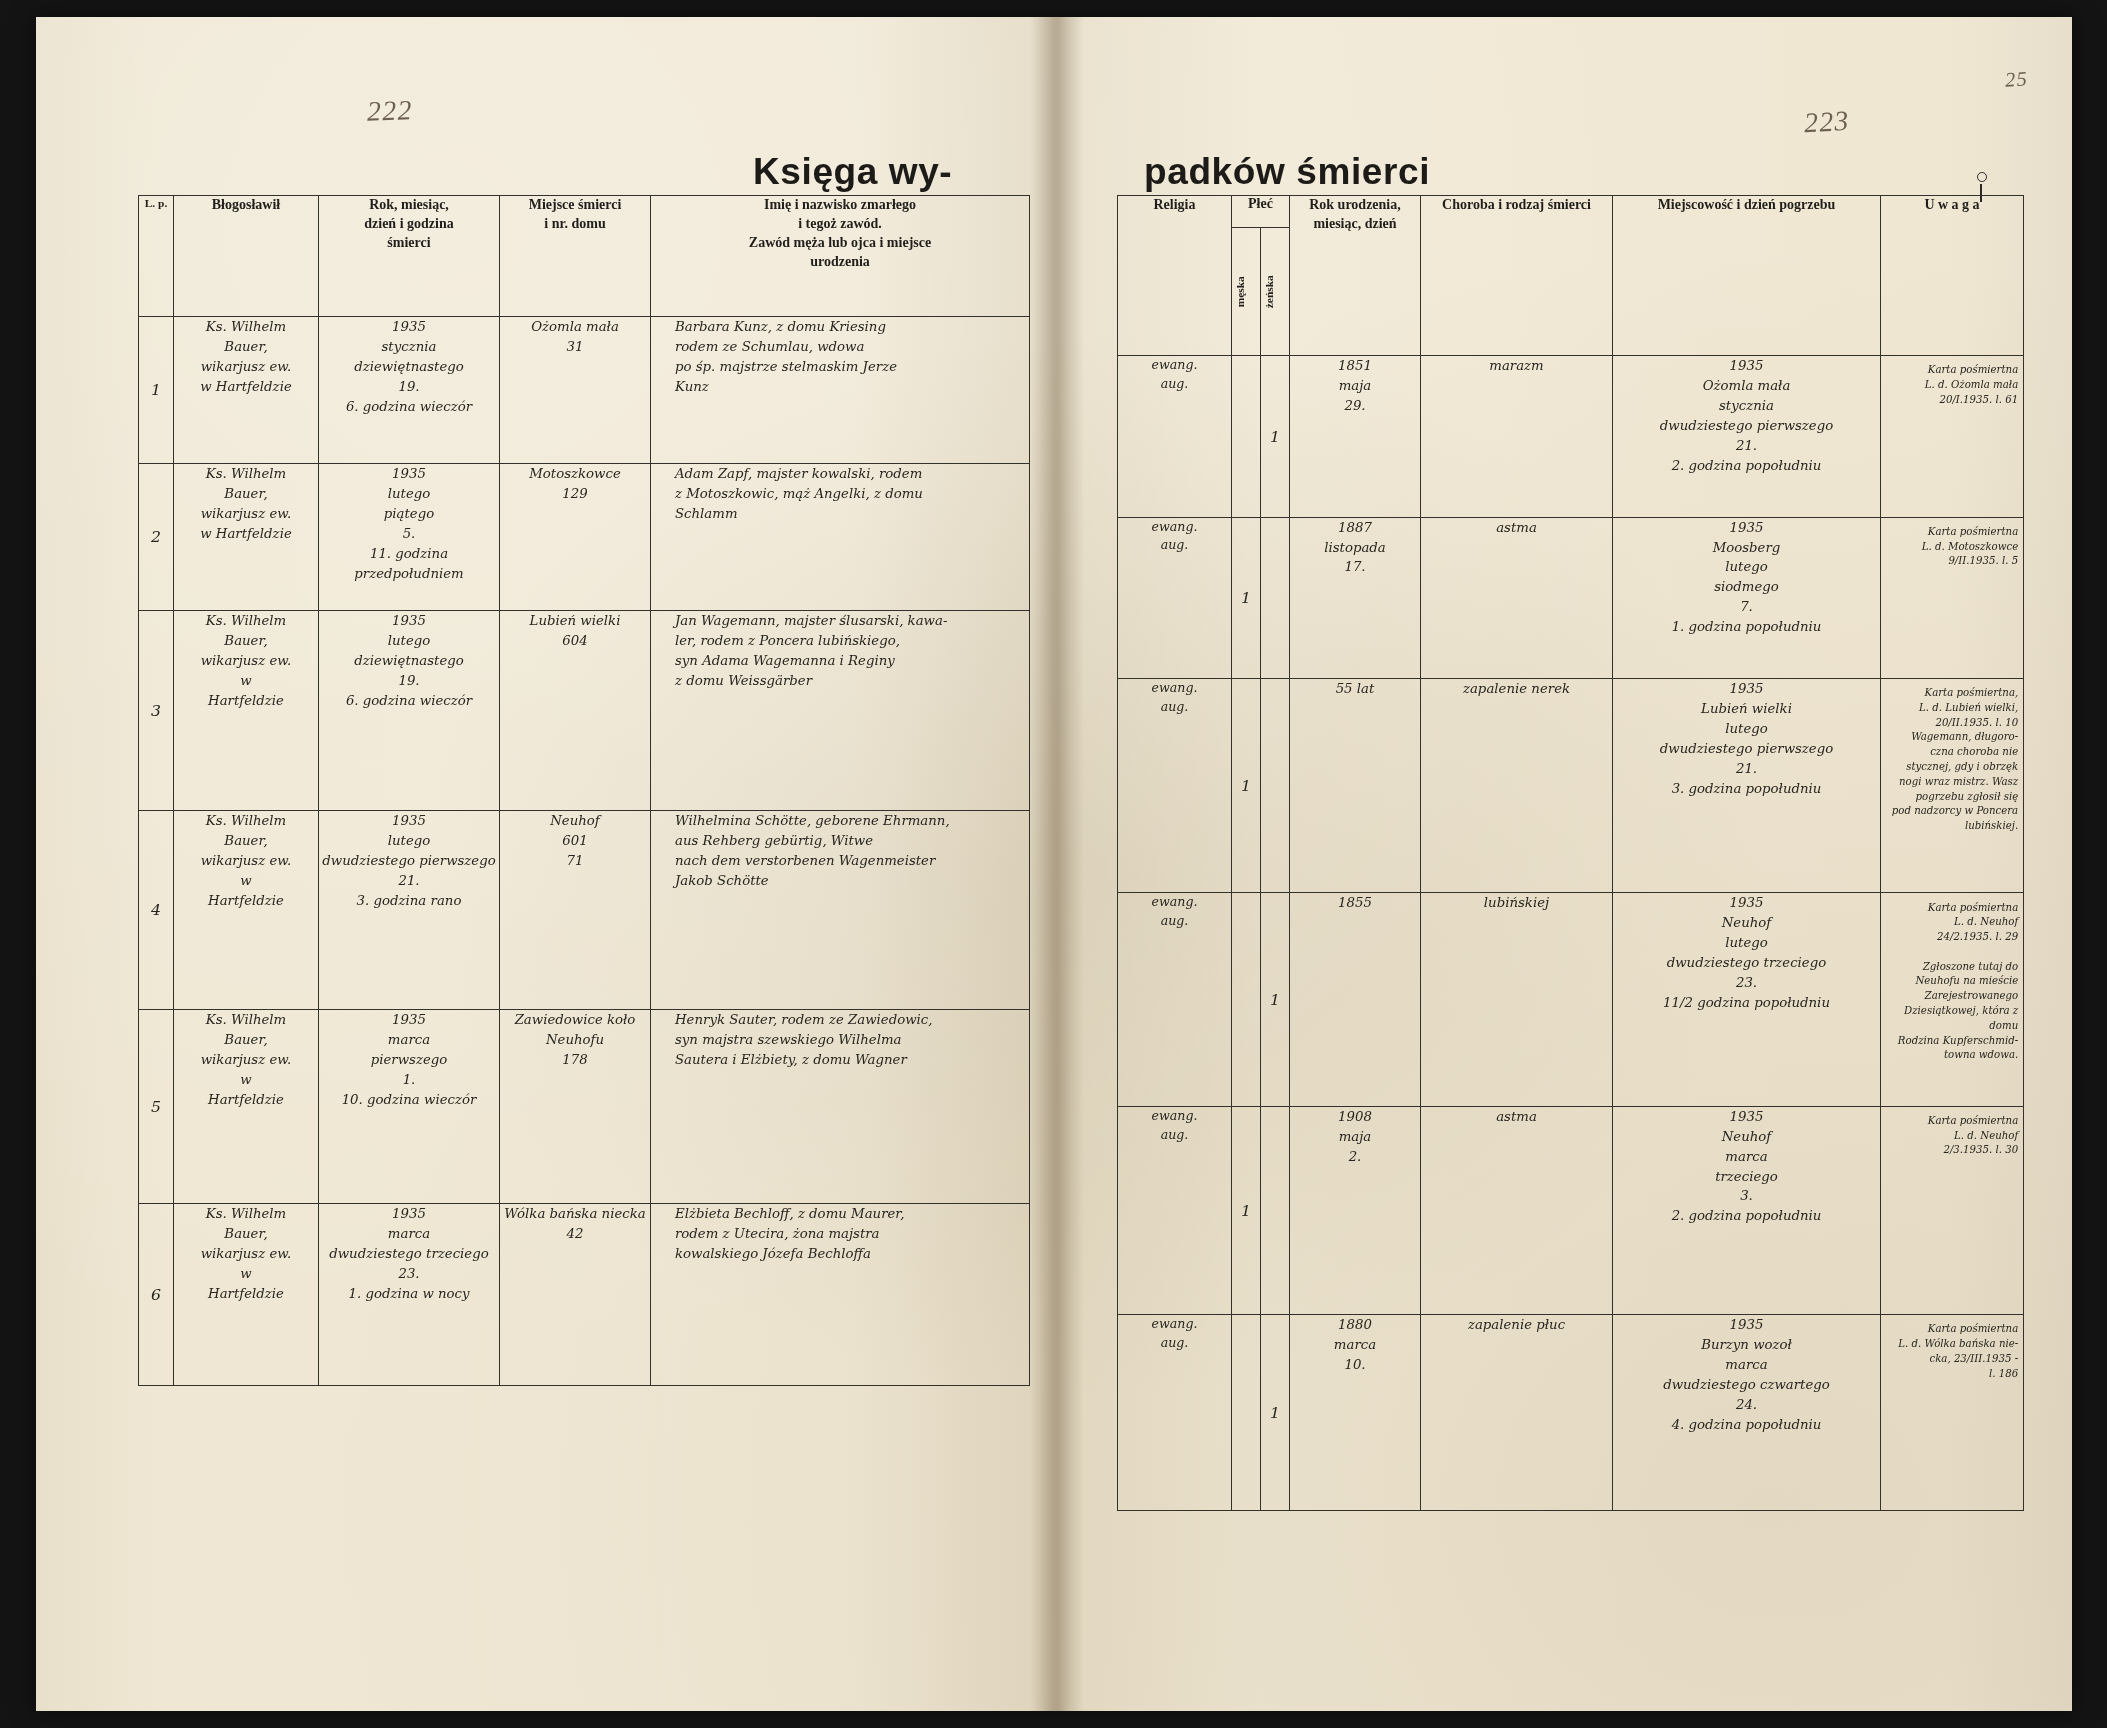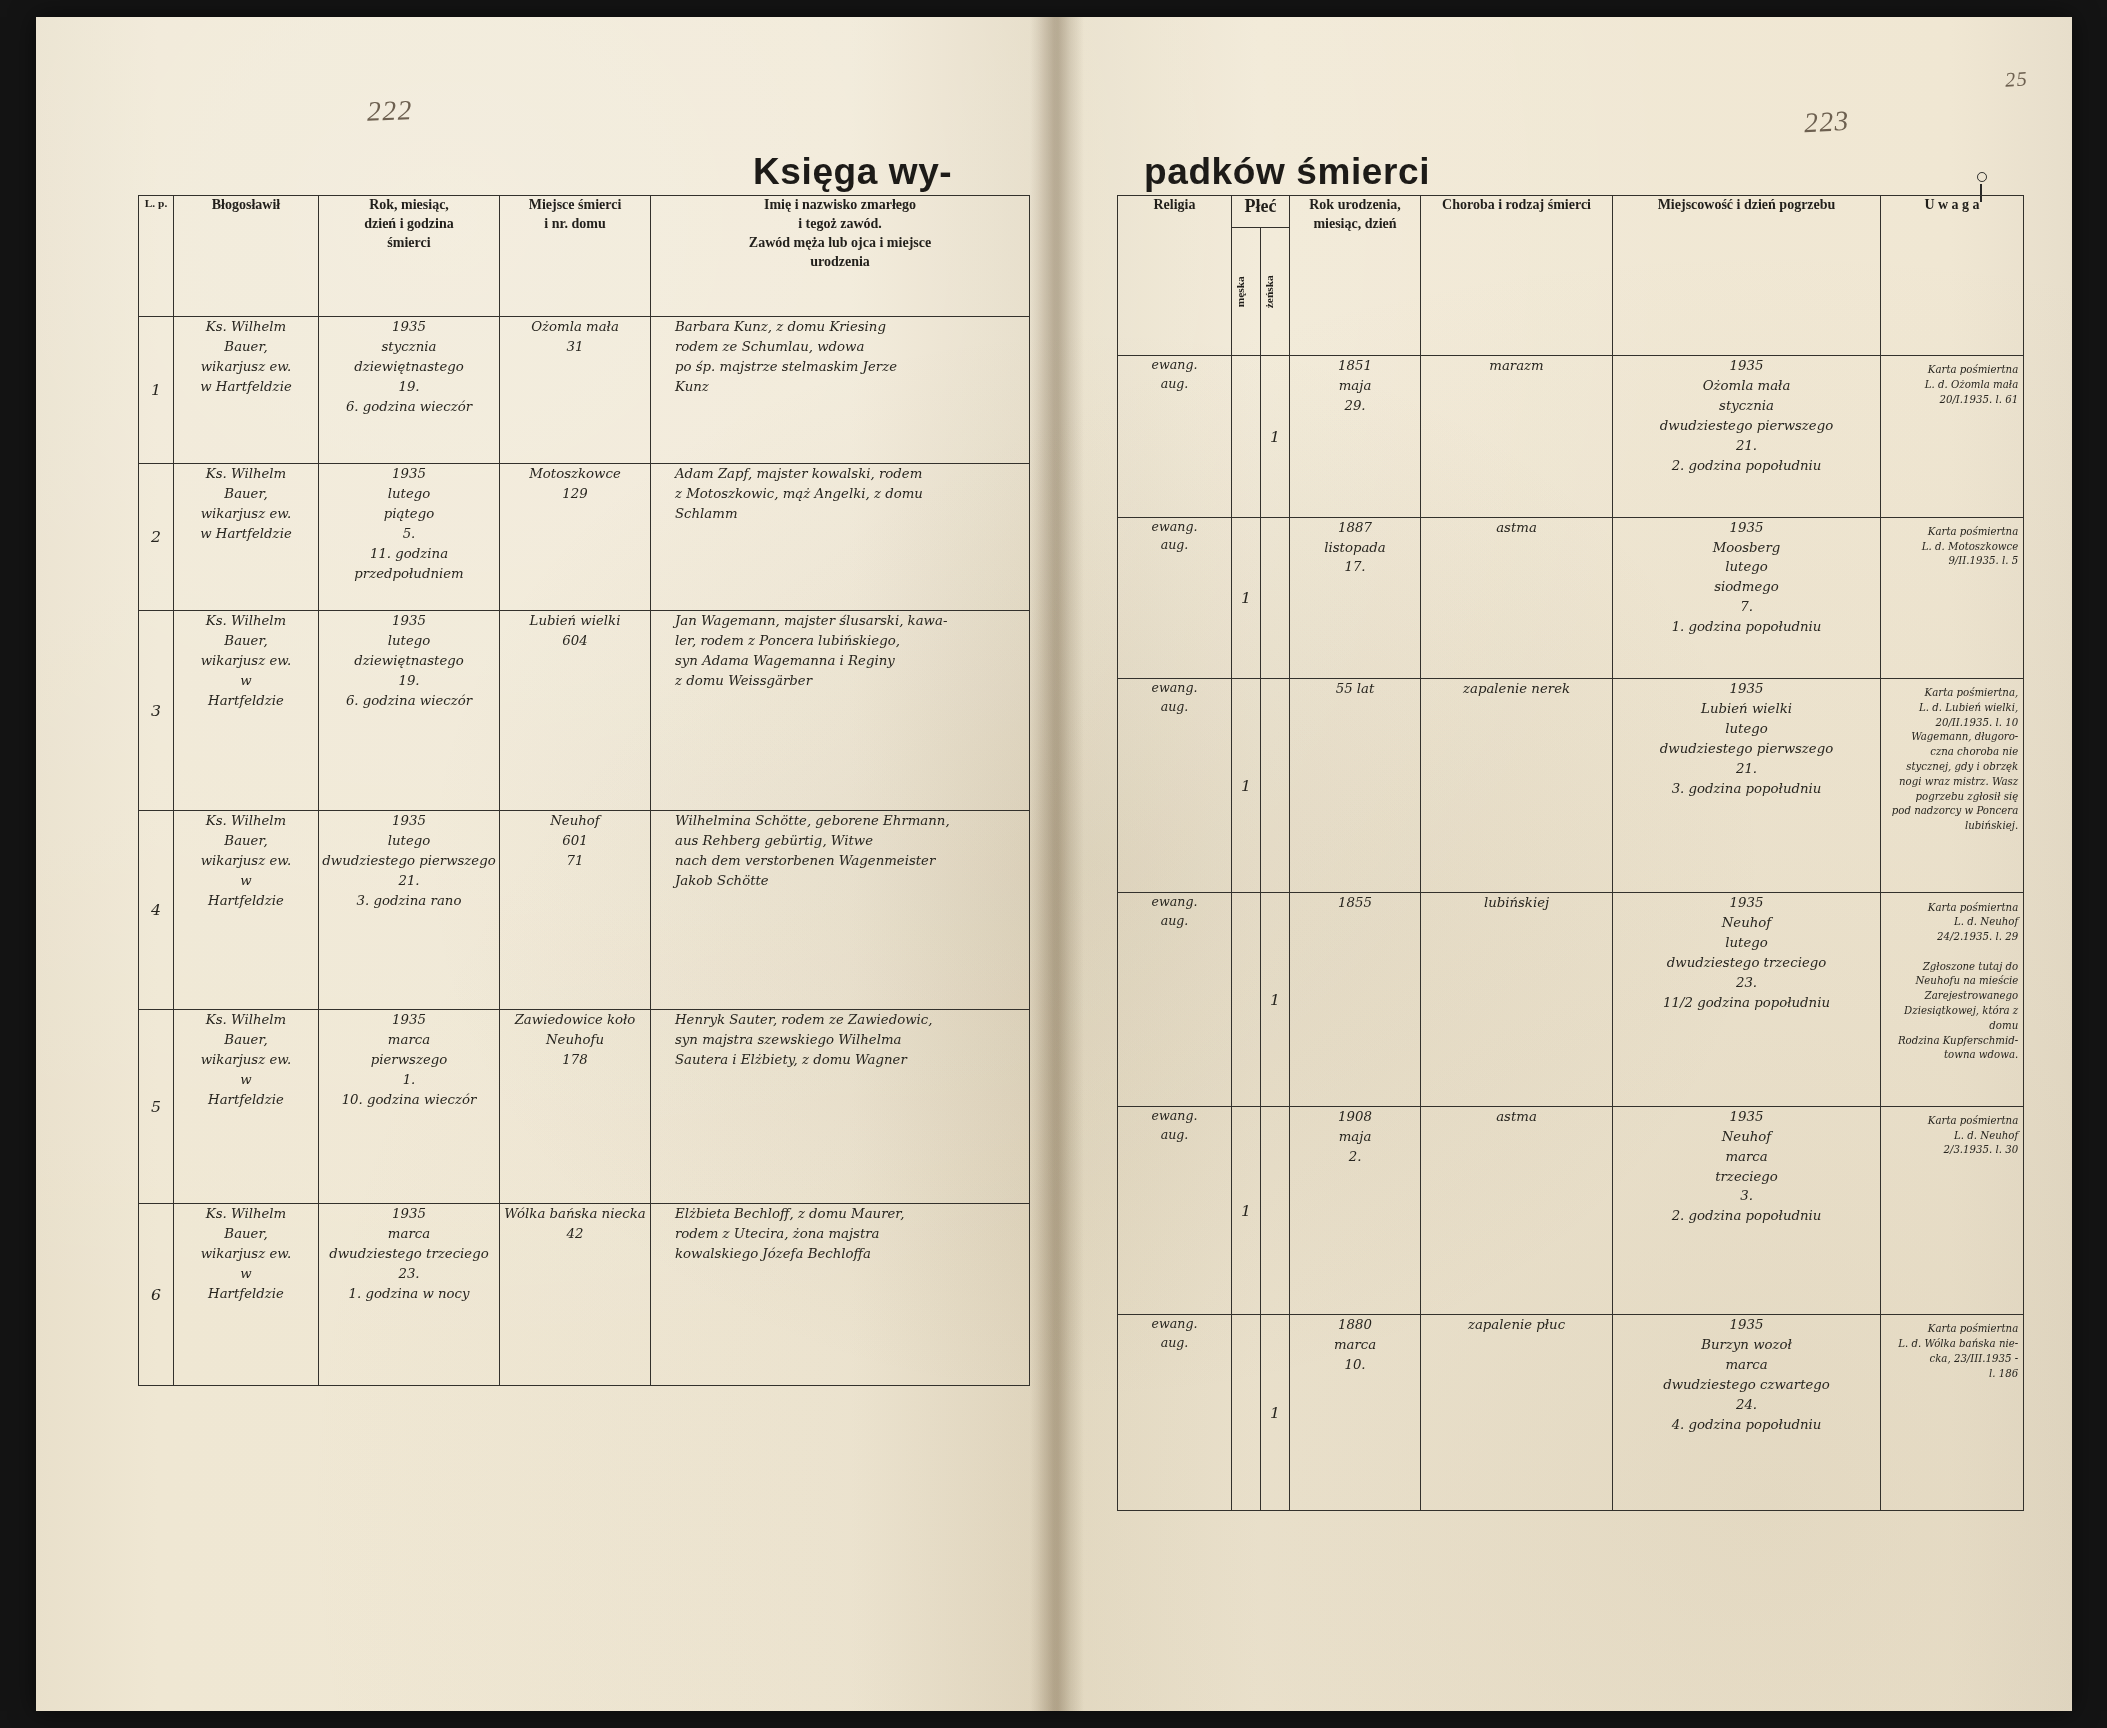--- a/index.html
+++ b/index.html
@@ -133,21 +133,21 @@
   .hd.small { font-size: 11.4px; }
   .hd.vert {
     font-size: 11.4px;
     writing-mode: vertical-rl;
     transform: rotate(180deg);
     white-space: nowrap;
     padding: 3.6px 0;
   }
   .hd-plec {
     height: 31px;
-    font-size: 18px;
+    font-size: 14px;
     font-weight: bold;
     text-align: center;
     vertical-align: middle;
   }
 
   
   .hw {
     font-family: "DejaVu Serif", serif;
     font-style: italic;
     font-size: 13.3px;

